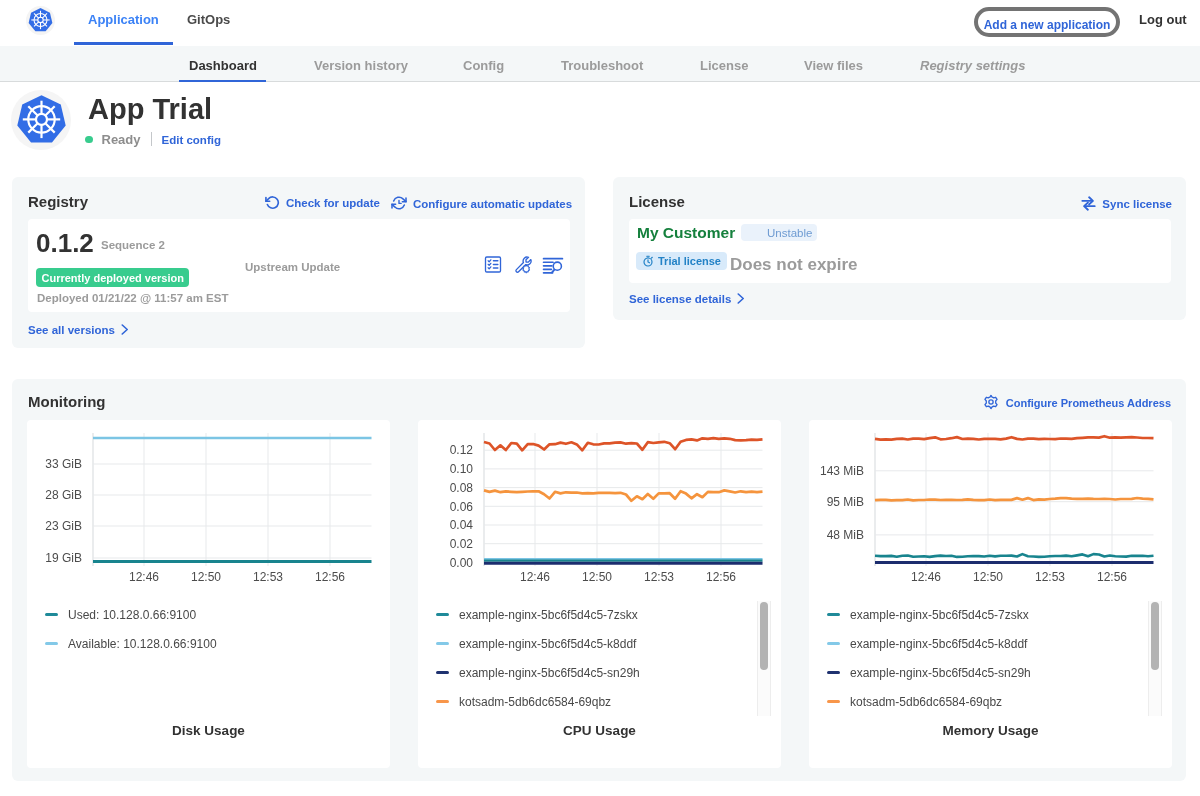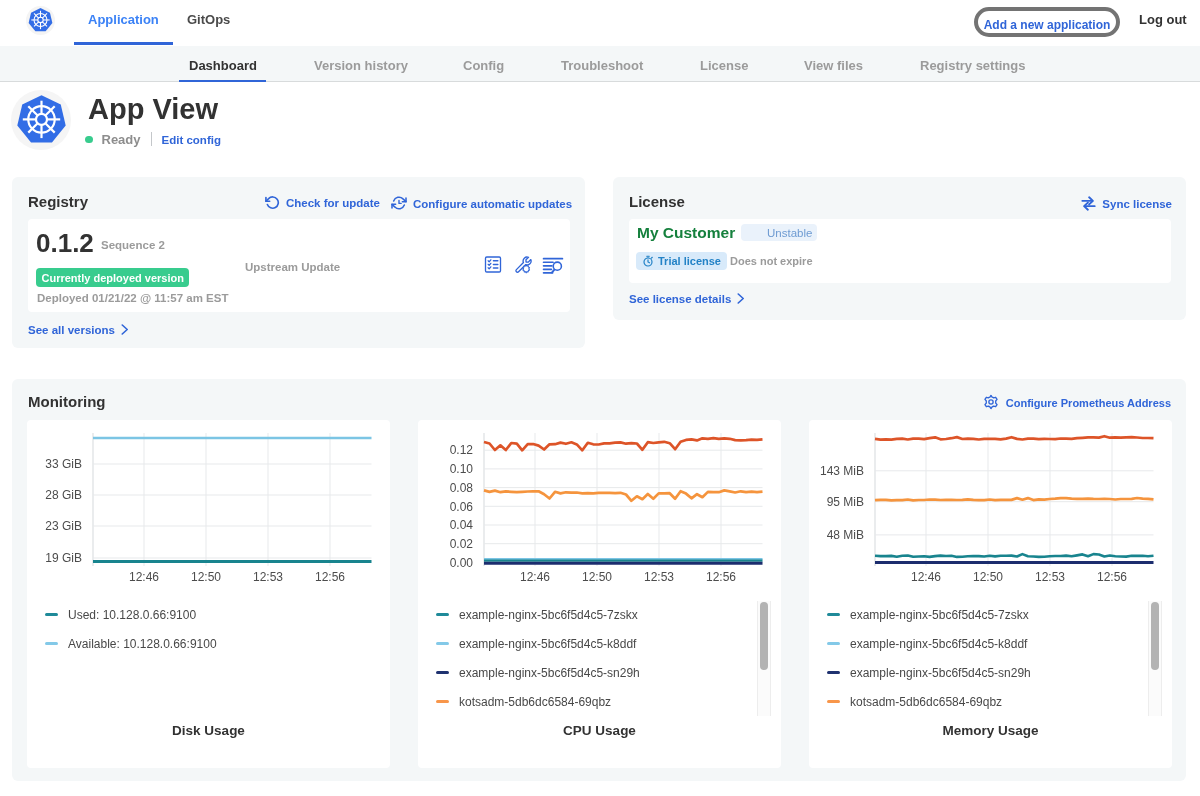--- a/index.html
+++ b/index.html
@@ -77,42 +77,42 @@
   <div class="logout">Log out</div>
 </div>
 
 <div class="subnav">
   <div class="subnav-item active" style="left:189px;">Dashboard</div>
   <div class="subnav-item" style="left:314px;">Version history</div>
   <div class="subnav-item" style="left:463px;">Config</div>
   <div class="subnav-item" style="left:561px;">Troubleshoot</div>
   <div class="subnav-item" style="left:700px;">License</div>
   <div class="subnav-item" style="left:804px;text-align:right;">View files</div>
-  <div class="subnav-item" style="left:920px;">Registry settings</div>
+  <div class="subnav-item" style="left:920px;font-style:italic;">Registry settings</div>
 </div>
 
 <div class="app-header">
   <div class="app-logo-circle">
     <svg width="55" height="55" viewBox="0 0 100 100">
       <polygon points="50,4 85,21 94,59 69,90 31,90 6,59 15,21" fill="#326de6"></polygon>
       <g stroke="#fff" stroke-width="4" fill="none">
         <circle cx="50" cy="48" r="10" fill="none"></circle>
         <circle cx="50" cy="48" r="24" fill="none"></circle>
         <line x1="50" y1="14" x2="50" y2="38"></line>
         <line x1="50" y1="58" x2="50" y2="82"></line>
         <line x1="16" y1="48" x2="40" y2="48"></line>
         <line x1="60" y1="48" x2="84" y2="48"></line>
         <line x1="26" y1="24" x2="43" y2="41"></line>
         <line x1="57" y1="55" x2="74" y2="72"></line>
         <line x1="74" y1="24" x2="57" y2="41"></line>
         <line x1="43" y1="55" x2="26" y2="72"></line>
       </g>
     </svg>
   </div>
-  <div class="app-name">App View</div>
+  <div class="app-name">App Trial</div>
   <div class="app-status"><span class="dot"></span>Ready<span class="vline"></span><span class="editcfg">Edit config</span></div>
 </div>
 
 <div class="card" id="versionCard">
   <div class="card-title" style="left:16px; top:16px;">Registry</div>
   <div style="position:absolute; left:253px; top:18px;" class="link"><svg width="15" height="15" viewBox="0 0 24 24" fill="none" stroke="#3065d8" stroke-width="2.6" stroke-linecap="round" stroke-linejoin="round" style="vertical-align:-3px; margin-right:6px;">
         <polyline points="1.5 4 1.5 10 7.5 10"></polyline>
         <path d="M3.8 15.2 a9 9 0 1 0 2-9.4 L1.5 10"></path>
       </svg>Check for update</div>
   <div style="position:absolute; left:379px; top:18px;" class="link"><svg width="16" height="16" viewBox="0 0 24 24" fill="none" stroke="#3065d8" stroke-width="2.3" stroke-linecap="round" stroke-linejoin="round" style="vertical-align:-3px; margin-right:6px;">
@@ -172,21 +172,21 @@
   <div class="inner-card" style="left:16px; top:42px; width:542px; height:64px;">
     <span style="position:absolute; left:8px; top:5px; font-size:15.5px; font-weight:700; color:#15803d;">My Customer</span>
     <span class="badge-blue-light" style="position:absolute; left:112px; top:5px;padding-left:26px;">Unstable</span>
     <span class="badge-trial" style="position:absolute; left:7px; top:33px;"><svg width="12" height="12" viewBox="0 0 24 24" fill="none" stroke="#2382c6" stroke-width="2.4" style="vertical-align:-2px; margin-right:4px;">
           <circle cx="12" cy="14" r="8"></circle>
           <path d="M12 9.5 L12 14 L15 15.5" stroke-linecap="round"></path>
           <line x1="9.5" y1="2.5" x2="14.5" y2="2.5" stroke-linecap="round"></line>
           <line x1="12" y1="3" x2="12" y2="5.5"></line>
           <line x1="19" y1="6" x2="20.6" y2="4.6" stroke-linecap="round"></line>
         </svg>Trial license</span>
-    <span style="position:absolute; left:101px; top:36px; font-size:11px; font-weight:700; color:#9b9b9b;">Does not expire</span>
+    <span style="position:absolute; left:101px; top:36px; font-size:17px; font-weight:700; color:#9b9b9b;">Does not expire</span>
   </div>
   <div class="link" style="position:absolute; left:16px; top:116px;">See license details<svg width="9" height="11" viewBox="0 0 10 12" fill="none" stroke="#3065d8" stroke-width="1.8" style="vertical-align:-1px; margin-left:5px;">
         <path d="M2.5 1 L8 6 L2.5 11" stroke-linecap="round" stroke-linejoin="round"></path>
       </svg></div>
 </div>
 
 <div class="card" id="monitorCard">
   <div class="card-title" style="left:16px; top:14px;">Monitoring</div>
   <div style="position:absolute; right:15px; top:15px; font-size:11px;" class="link"><svg width="16" height="16" viewBox="0 0 24 24" style="vertical-align:-3px; margin-right:7px;">
         <g fill="none" stroke="#3065d8" stroke-width="2">

